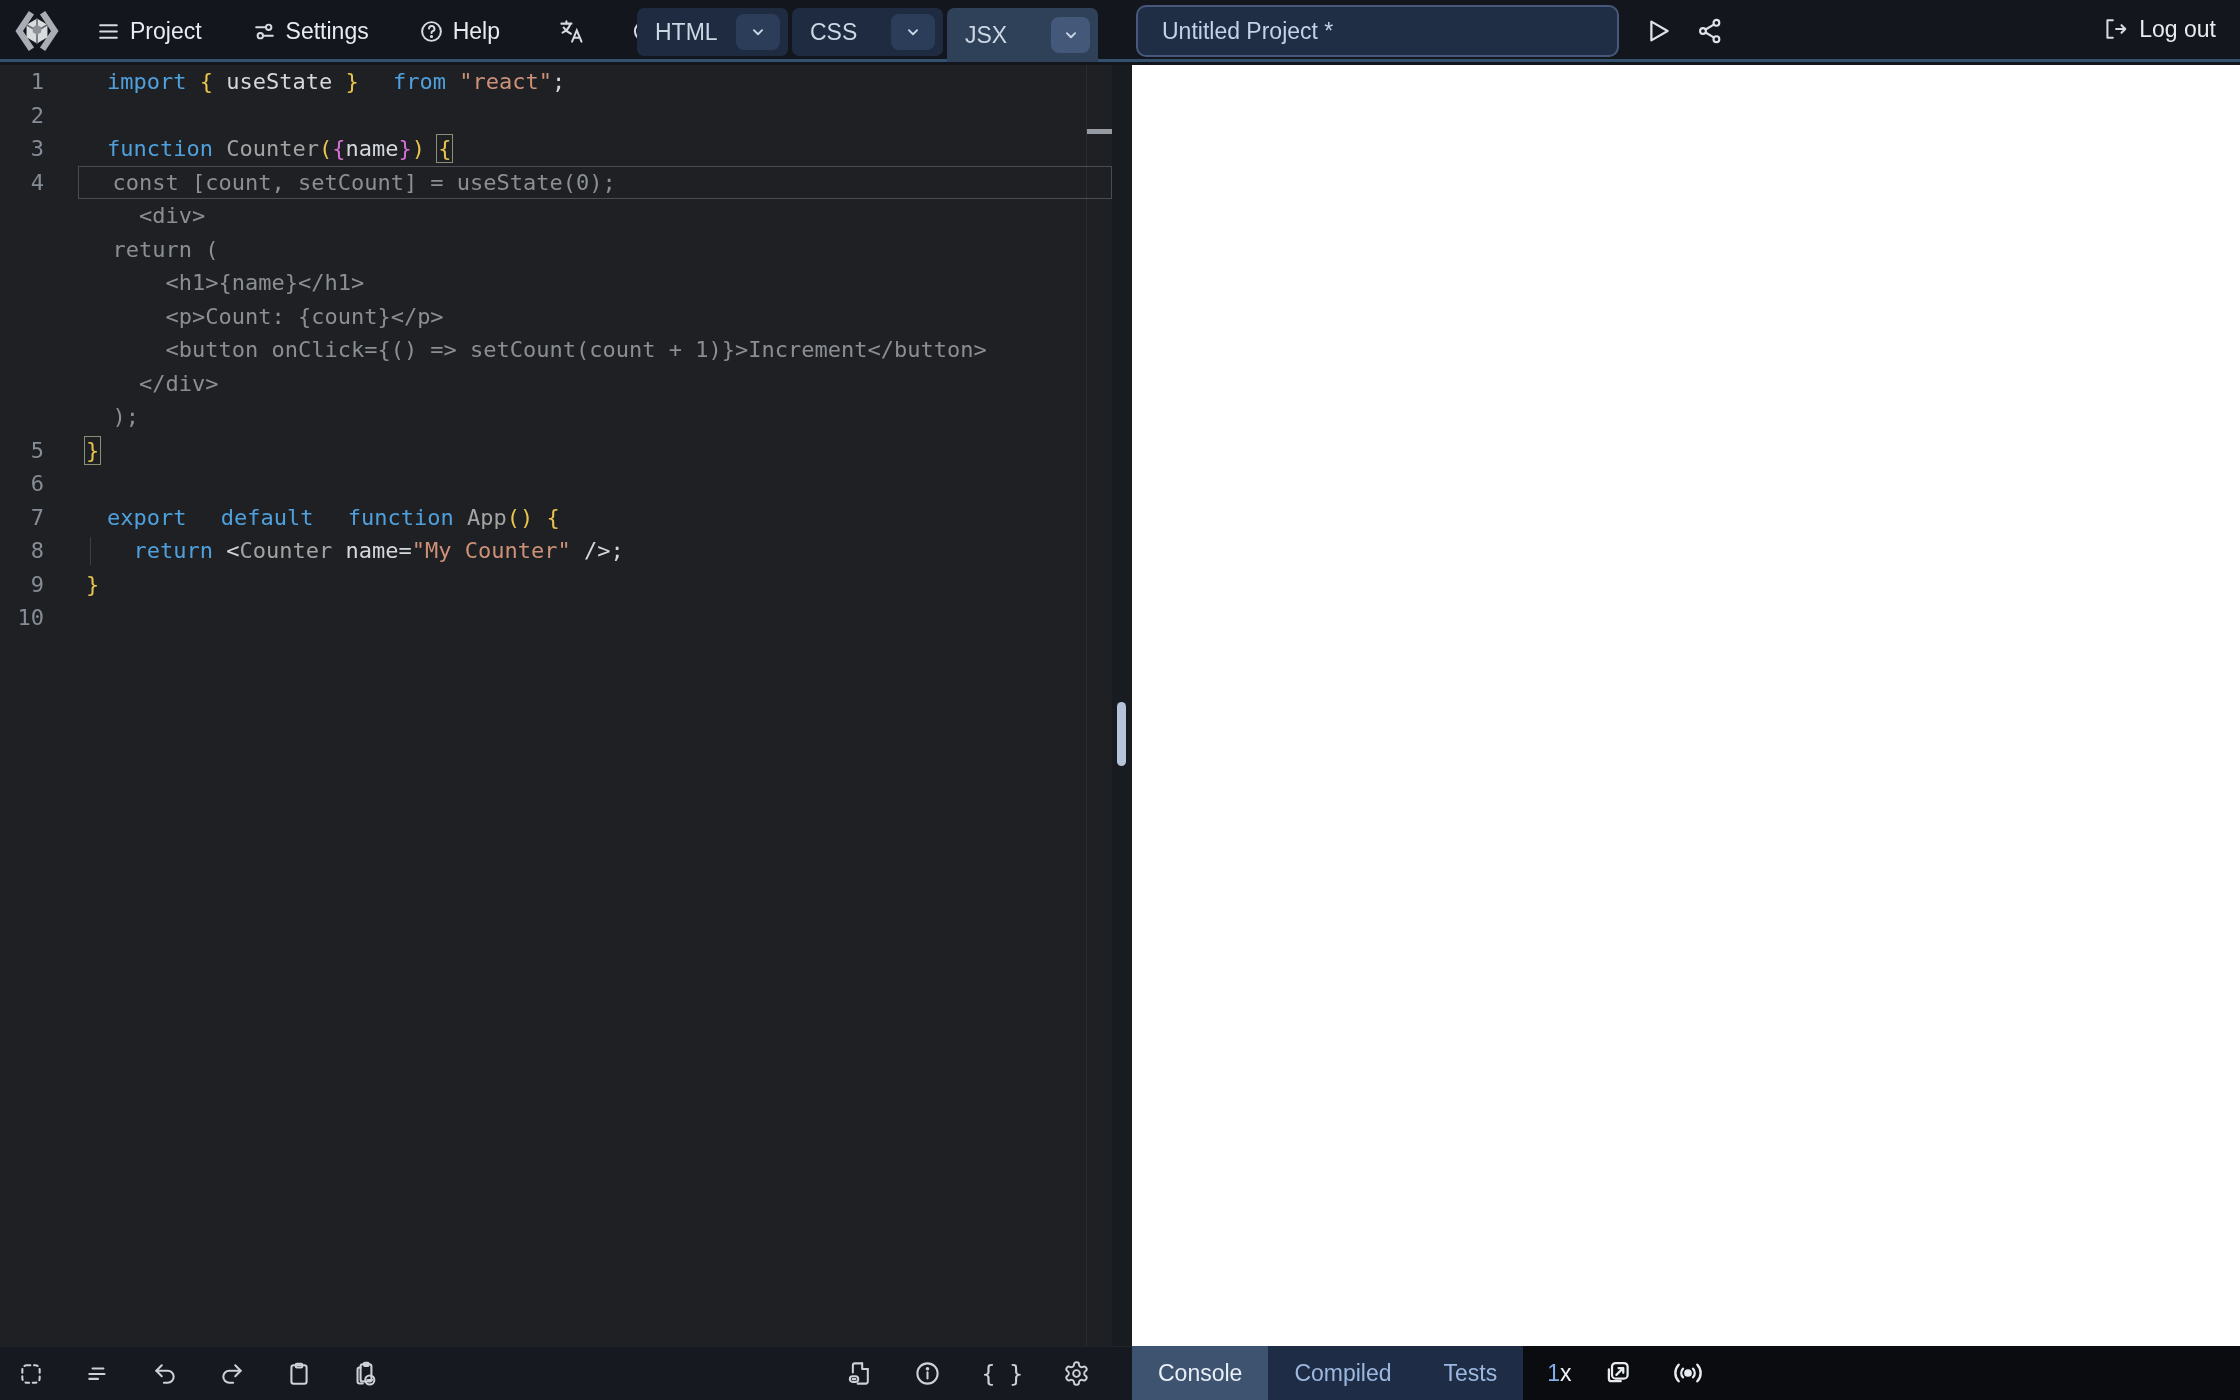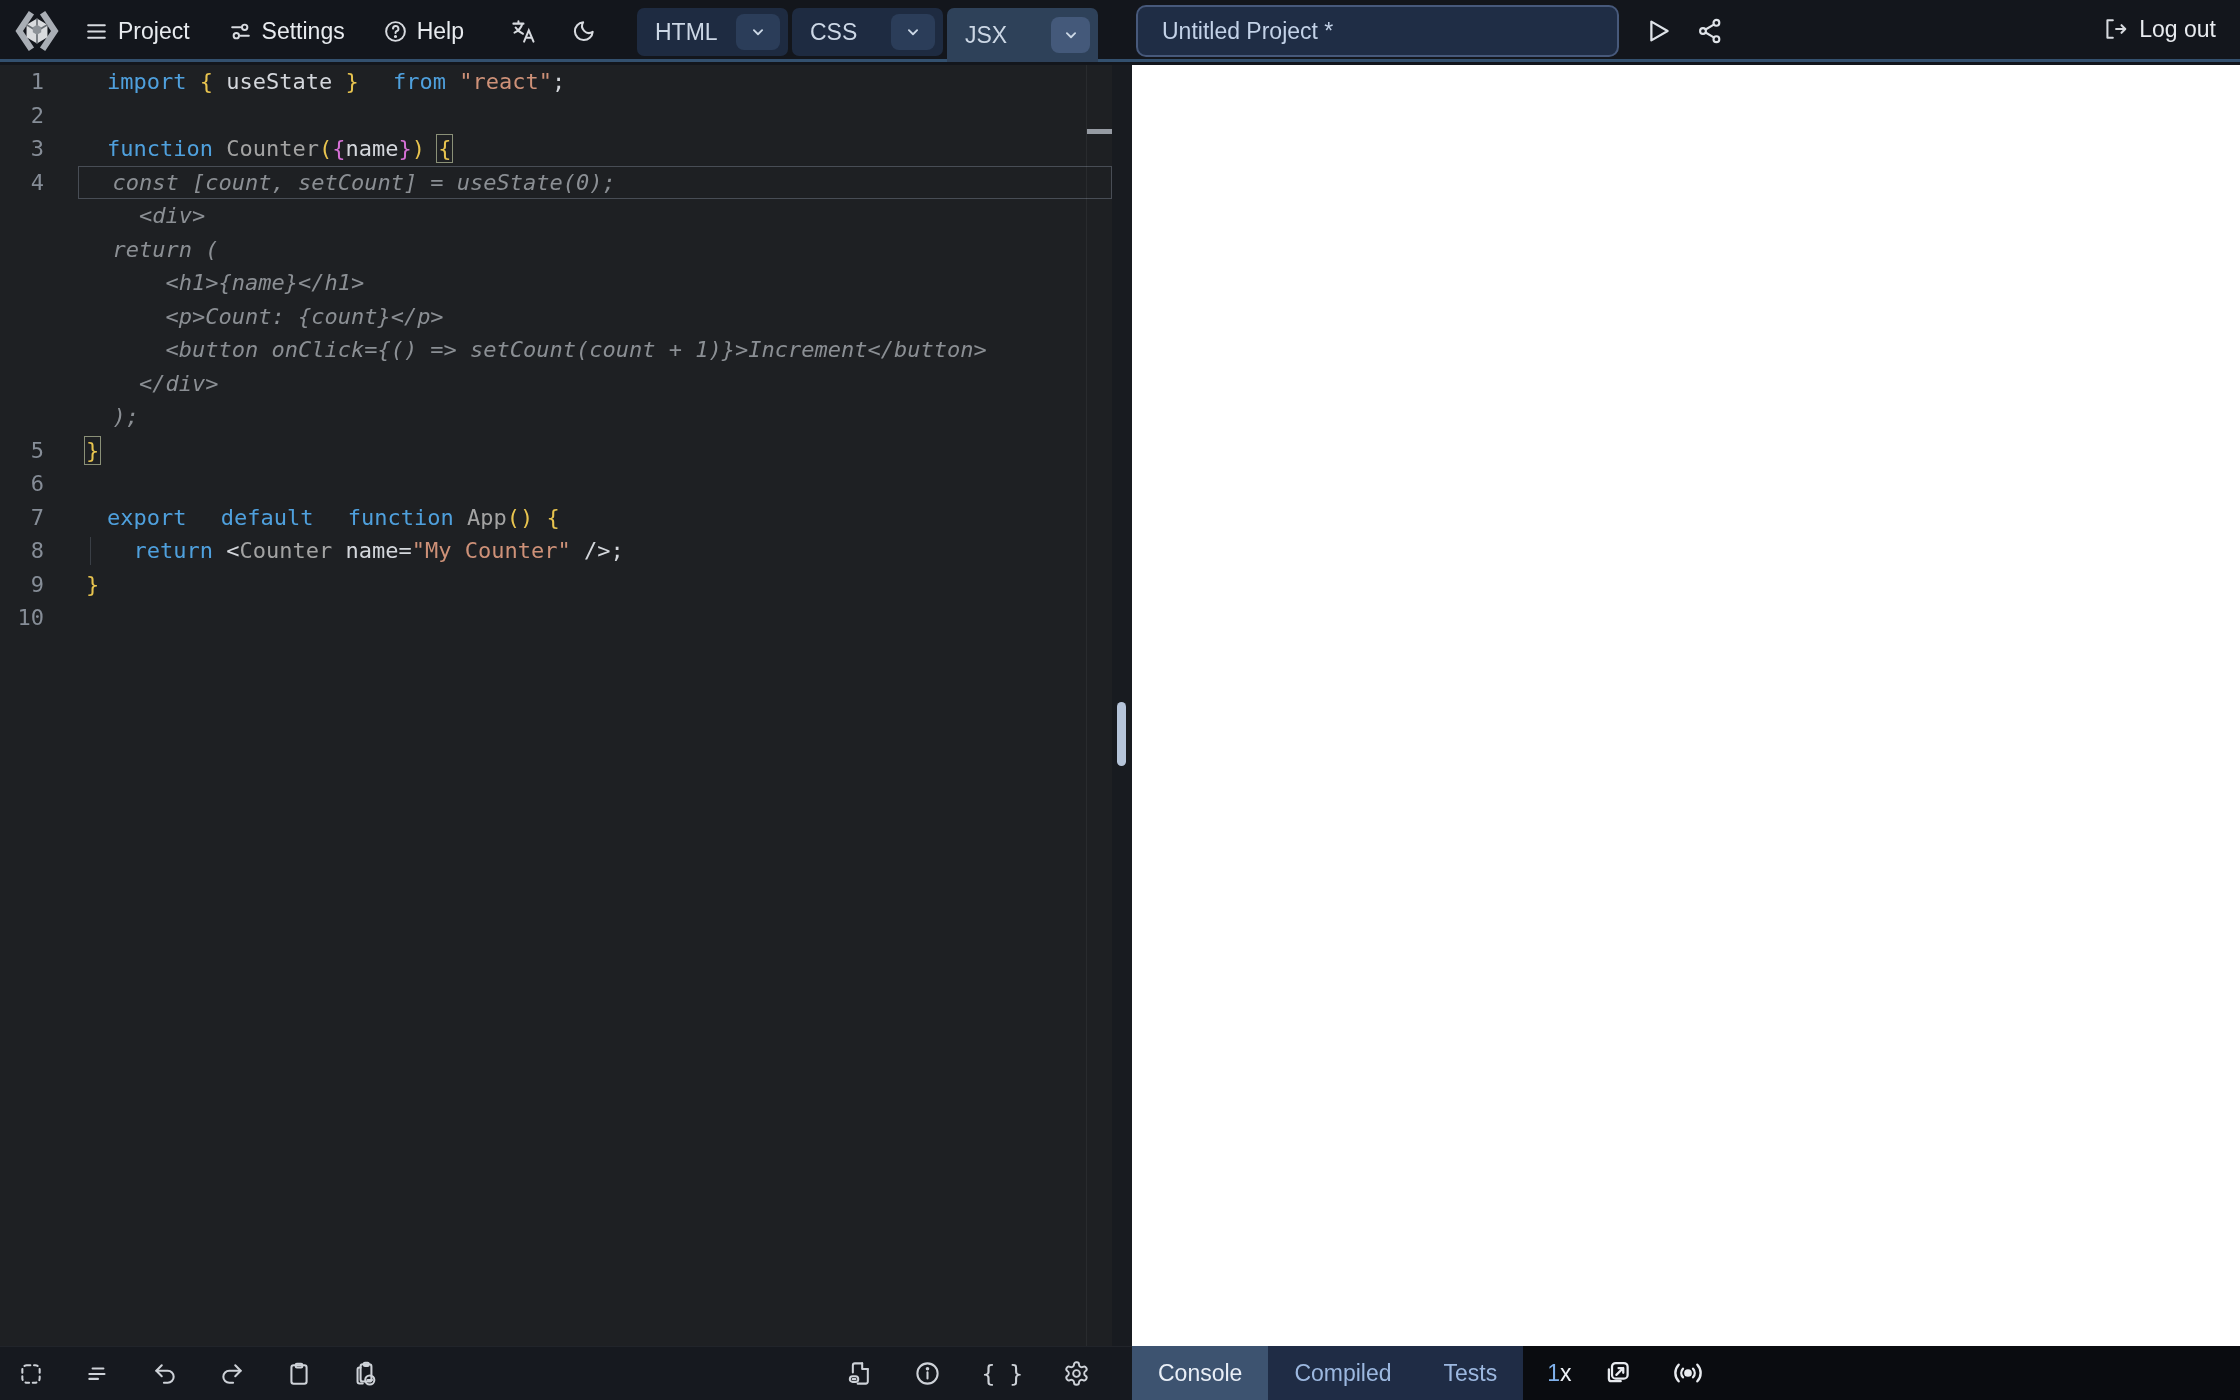--- a/index.html
+++ b/index.html
@@ -4,21 +4,21 @@
 <style>
   * { margin:0; padding:0; box-sizing:border-box; }
   html,body { background:#000; }
   .app {
     position:relative; width:2240px; height:1400px; overflow:hidden;
     background:#13161c; font-family:"Liberation Sans", sans-serif; color:#e6e9ed;
   }
   
   .topbar { position:absolute; left:0; top:0; width:2240px; height:62px;
             background:#13161c; border-bottom:3px solid #33506e; z-index:5; }
-  .brand-menu { position:absolute; left:14px; top:0; height:62px; display:flex; align-items:center; }
+  .brand-menu { position:absolute; left:14px; top:0; height:62px; display:flex; align-items:center;gap:12px; }
   .logo { width:46px; height:46px; }
   .menu-item { display:flex; align-items:center; gap:9px; margin-left:38px; font-size:23px; color:#e8ebef; cursor:pointer; }
   .menu-item:first-of-type { margin-left:24px; }
   .tbicon { color:#d7dadf; display:flex; align-items:center; }
   .iconbtn { background:none; border:none; color:#d7dadf; display:flex; align-items:center; cursor:pointer; }
   .tb-translate { margin-left:46px; }
   .tb-moon { margin-left:34px; }
   
   .tabs { position:absolute; left:637px; top:8px; display:flex; gap:4px; align-items:flex-start; }
   .tab { position:relative; width:151px; height:48px; border-radius:7px; background:#1e2b41;
@@ -45,21 +45,21 @@
           font-size:22px; line-height:33.5px; }
   .cl { position:relative; display:flex; height:33.5px; white-space:pre; }
   .ln { flex:none; width:44px; text-align:right; color:#868d97; }
   .cd { margin-left:42px; color:#d4d7dc; }
   .tk-kw { color:#4fa0dd;margin-left:21px; }
   .tk-df { color:#d4d7dc; }
   .tk-ty { color:#a3a3a3; }
   .tk-b1 { color:#e8c44f; }
   .tk-b2 { color:#d670d6; }
   .tk-st { color:#ce9178; }
-  .tk-gh { color:#8b8f94; font-style:italic; }
+  .tk-gh { color:#8b8f94; }
   .match { outline:1px solid #8a9077; outline-offset:1px; }
   .cl.boxed::before { content:""; position:absolute; left:78px; right:0; top:0; bottom:0;
                       border:1px solid #484d55; pointer-events:none; }
   .cl.guide::after { content:""; position:absolute; left:90px; top:3px; bottom:3px; width:1px; background:#3a3f46; }
   
   .sb-left { position:absolute; left:0; top:1346px; width:1132px; height:54px; background:#16191f;
              border-top:1px solid rgba(255,255,255,0.05); display:flex; align-items:center; justify-content:space-between; }
   .sb-group { display:flex; align-items:center; gap:41px; }
   .sb-group.l { padding-left:18px; }
   .sb-group.r { padding-right:42px; gap:40px; }

